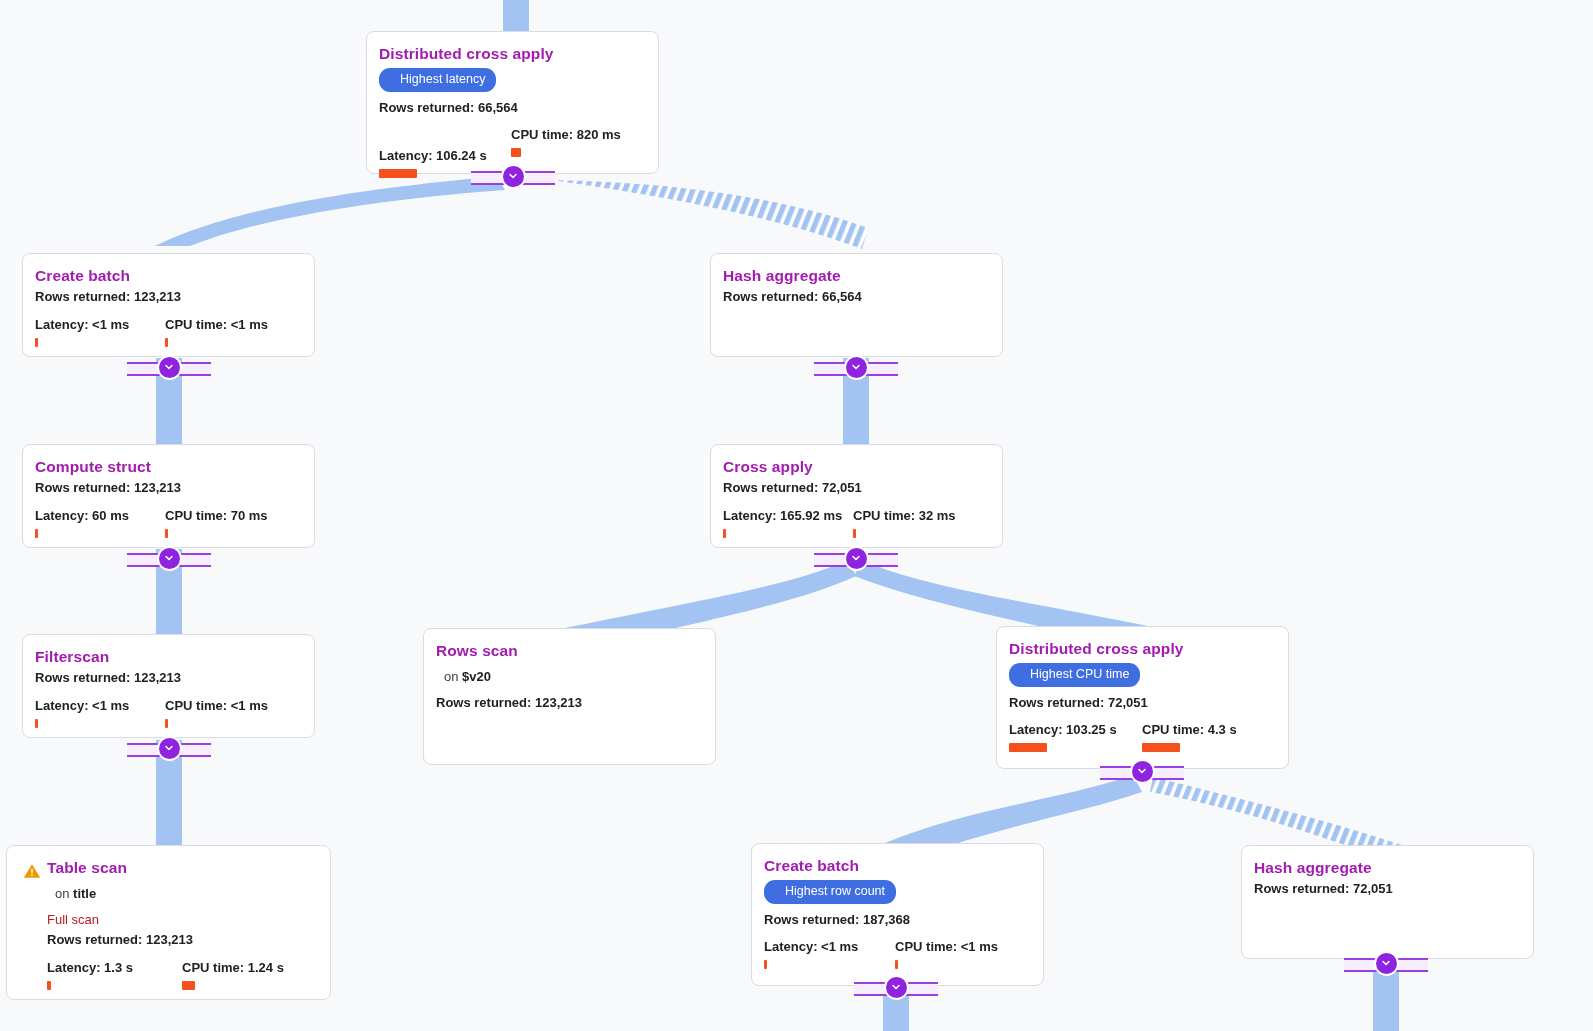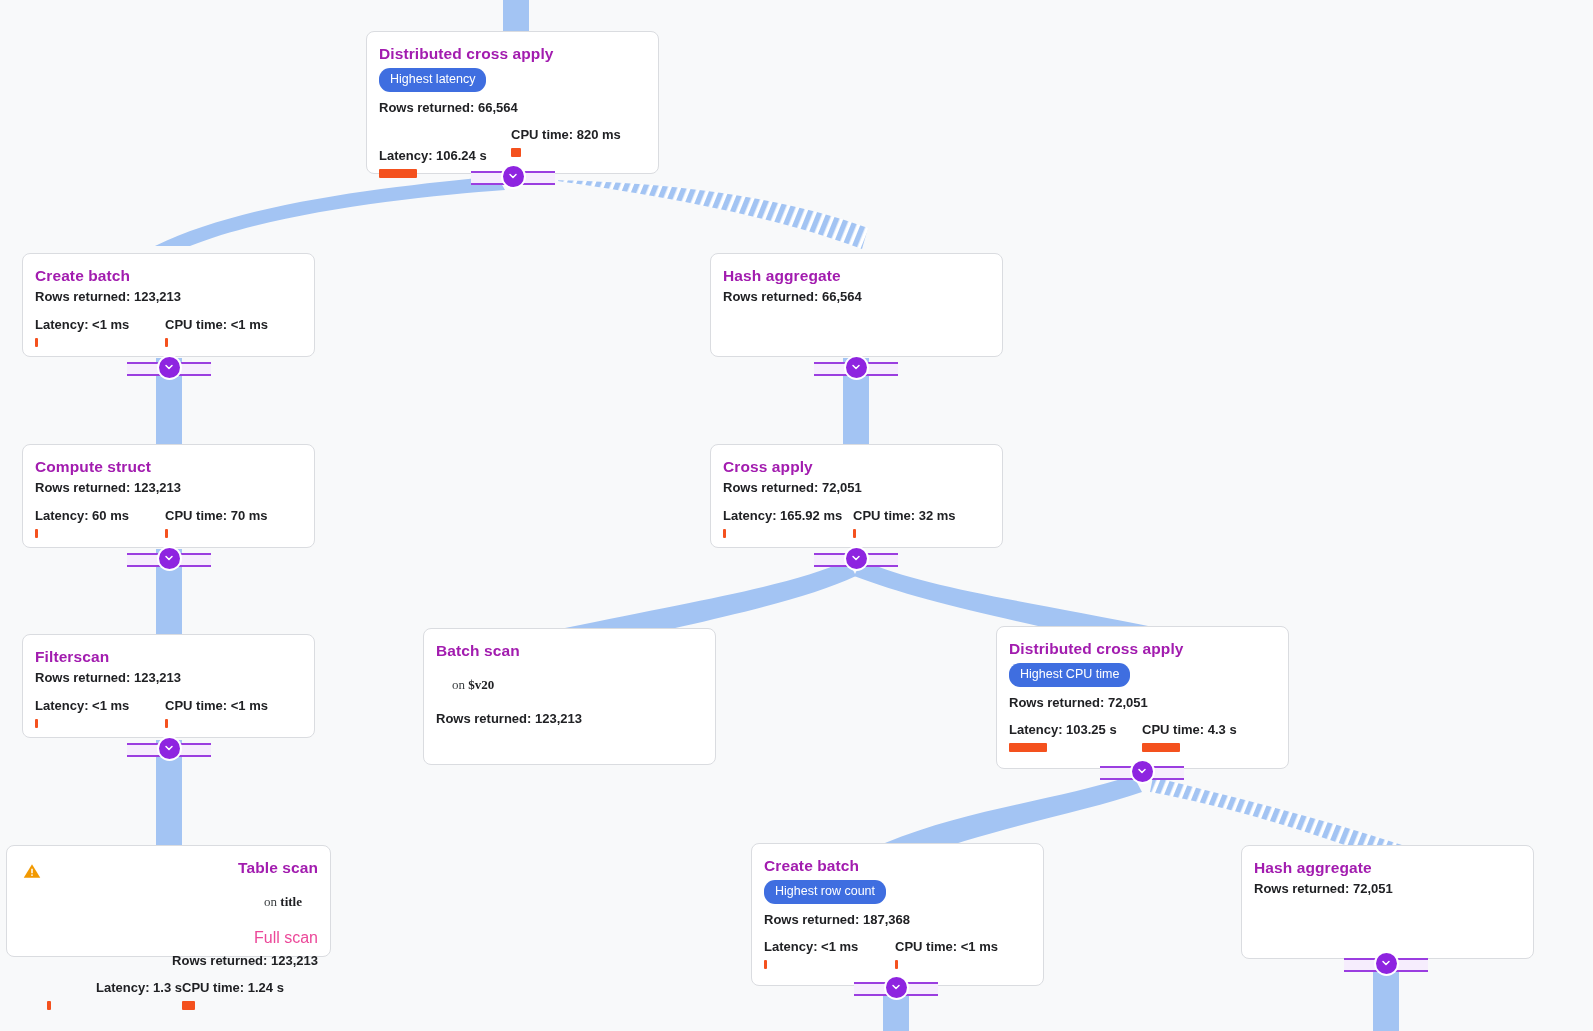--- a/index.html
+++ b/index.html
@@ -32,32 +32,32 @@
     font-size:15.5px;font-weight:bold;color:#a21caf;
     line-height:1.25;letter-spacing:0.1px;
     margin:0 0 2px 0;white-space:nowrap;
   }
   .badge{
     display:inline-block;
     background:#3f6ee0;
     color:#ffffff;
     font-size:12.5px;
     line-height:1;
-    padding:5px 11px 6px 11px;
+    padding:5px 11px 6px 21px;
     border-radius:11px;
     margin:3px 0 4px 0;
     white-space:nowrap;
   }
   .subline{
-    font-size:13px;color:#202124;line-height:1.35;margin:16px;white-space:nowrap;font-family:Liberation Serif, serif;
+    font-size:13px;color:#202124;line-height:1.35;margin:8px;white-space:nowrap;
   }
   .subline .sub-key{font-weight:normal;color:#3c4043;}
   .subline .sub-val{font-weight:bold;color:#202124;}
   .fullscan{
-    font-size:16px;color:#ec4899;line-height:1.35;margin:0;white-space:nowrap;
+    font-size:13px;color:#b91c1c;line-height:1.35;margin:0;white-space:nowrap;
   }
   .rows{
     font-size:13px;font-weight:bold;color:#202124;
     line-height:1.35;margin:3px 0 0 0;white-space:nowrap;
   }
   .metrics{
     display:flex;margin-top:11px;
   }
   .metric{position:relative;}
   .metric-label{
@@ -213,21 +213,21 @@
         <div class="metric-bar" style="width:3px;"></div>
       </div>
       <div class="metric">
         <div class="metric-label">CPU time: &lt;1 ms</div>
         <div class="metric-bar" style="width:3px;"></div>
       </div>
     </div>
   </div>
 
   <div class="node" style="left:423px;top:628px;width:293px;height:137px;">
-    <div class="node-title">Batch scan</div>
+    <div class="node-title">Rows scan</div>
     <div class="subline">
       <span class="sub-key">on</span>
       <span class="sub-val">$v20</span>
     </div>
     <div class="rows">Rows returned: 123,213</div>
   </div>
 
   <div class="node" style="left:996px;top:626px;width:293px;height:143px;">
     <div class="node-title">Distributed cross apply</div>
     <div class="badge">Highest CPU time</div>
@@ -237,21 +237,21 @@
         <div class="metric-label">Latency: 103.25 s</div>
         <div class="metric-bar" style="width:38px;"></div>
       </div>
       <div class="metric">
         <div class="metric-label">CPU time: 4.3 s</div>
         <div class="metric-bar" style="width:38px;"></div>
       </div>
     </div>
   </div>
 
-  <div class="node warn" style="left:6px;top:845px;width:325px;height:112px;text-align:right;">
+  <div class="node warn" style="left:6px;top:845px;width:325px;height:155px;">
     <span class="warn-icon">
       <svg width="18" height="18" viewBox="0 0 24 24" xmlns="http://www.w3.org/2000/svg">
         <path d="M12 3 L23 21 L1 21 Z" fill="#f29900"></path>
         <rect x="11" y="9" width="2" height="6" fill="#ffffff"></rect>
         <rect x="11" y="16.5" width="2" height="2" fill="#ffffff"></rect>
       </svg>
     </span>
     <div class="node-title">Table scan</div>
     <div class="subline">
       <span class="sub-key">on</span>

